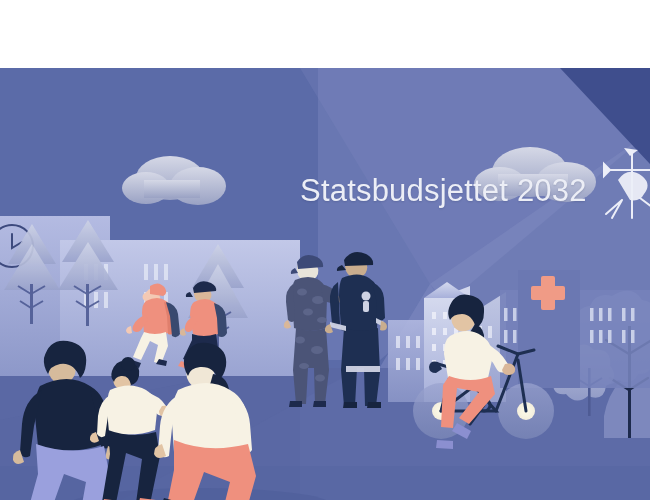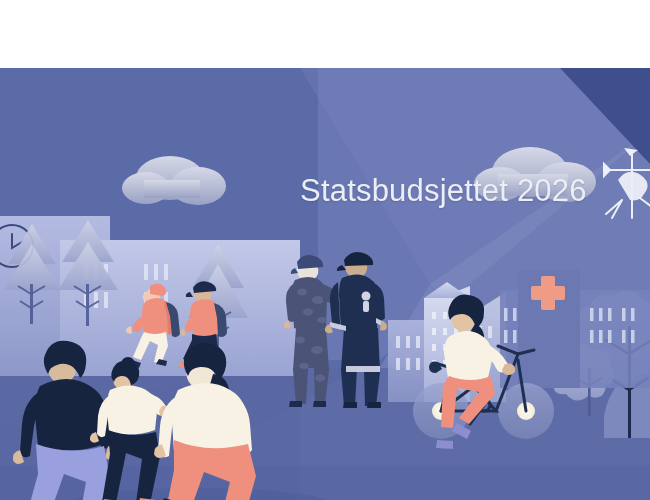--- a/index.html
+++ b/index.html
@@ -369,16 +369,16 @@
           <path d="M162 376 q-8 2 -8 10 q3 7 12 2 Z" fill="#e2c4a4"></path>
           <path d="M174 372 q34 14 74 4 l8 32 l-20 72 l-22 -2 l16 -64 l-26 -10 l-22 62 l-20 -4 l12 -60 Z" fill="#ef907e"></path>
           <path d="M224 470 l24 2 l-2 16 l-26 -2 Z" fill="#17243f"></path>
           <path d="M164 430 l22 6 l-6 16 l-22 -6 Z" fill="#17243f"></path>
         </g>
       </g>
 
       <rect x="0" y="0" width="650" height="432" fill="none"></rect>
     </svg>
 
-    <div id="title">Statsbudsjettet 2026</div>
+    <div id="title">Statsbudsjettet 2032</div>
 
   </div>
 </div>
 
 </body></html>

